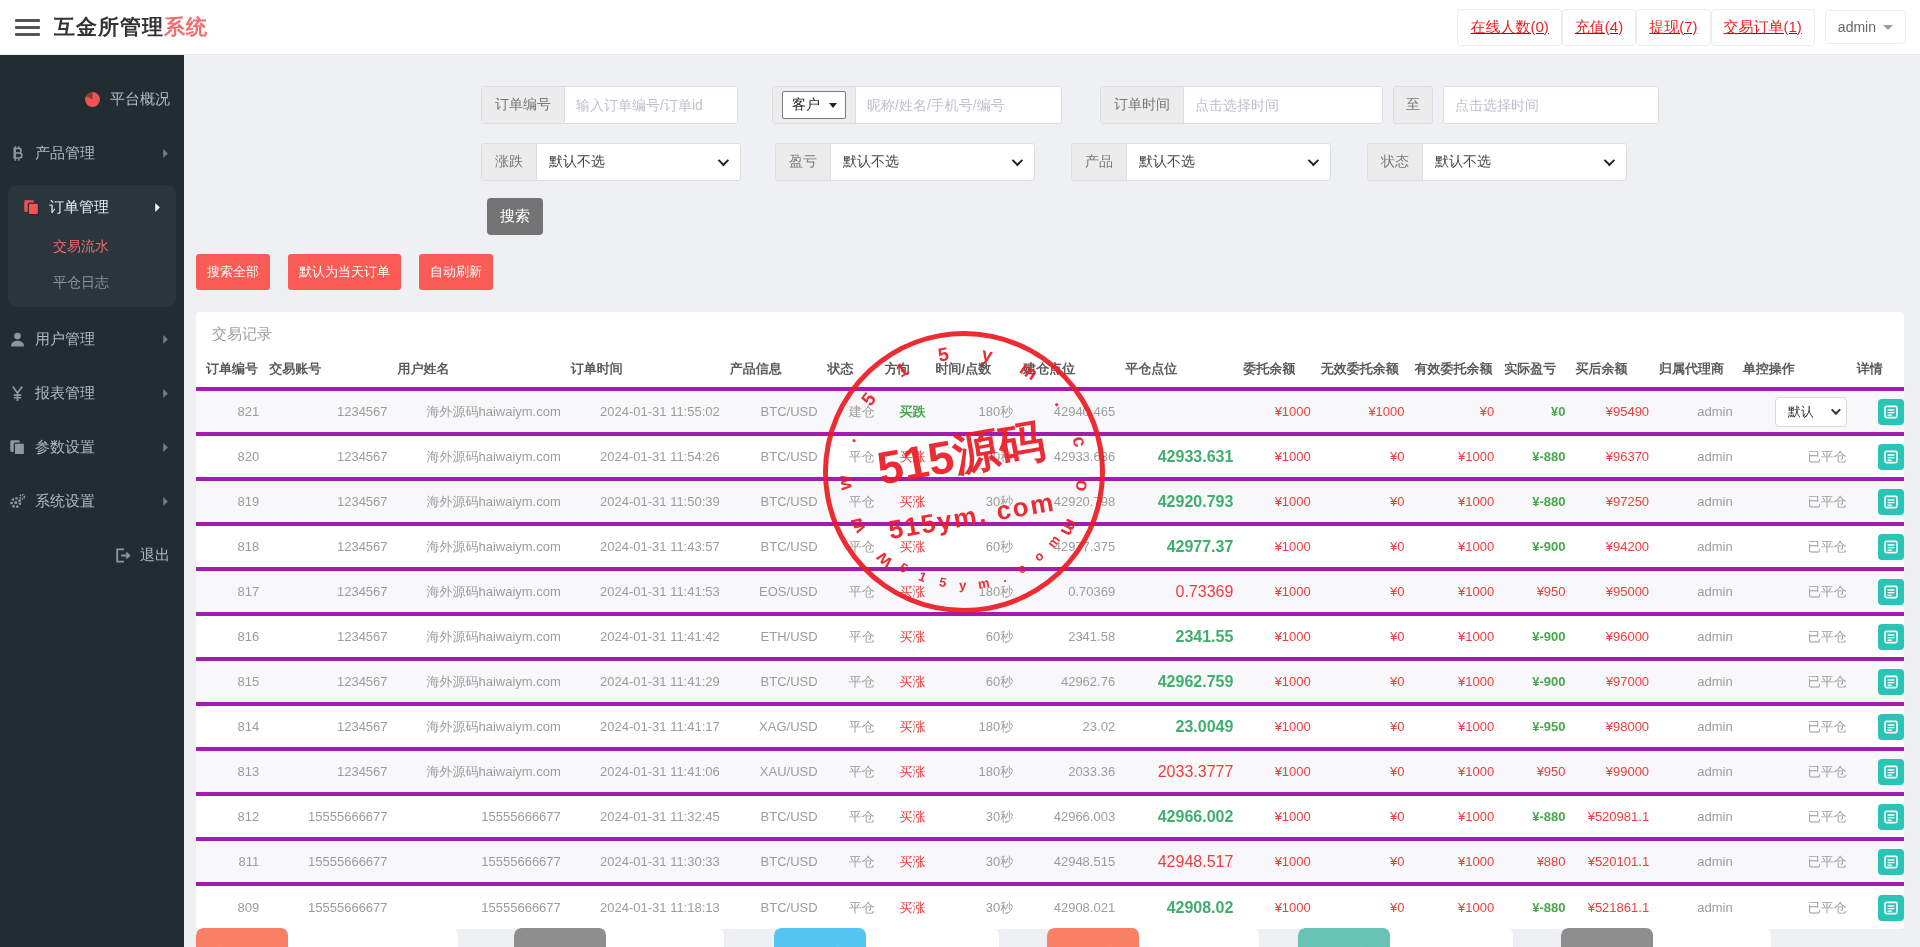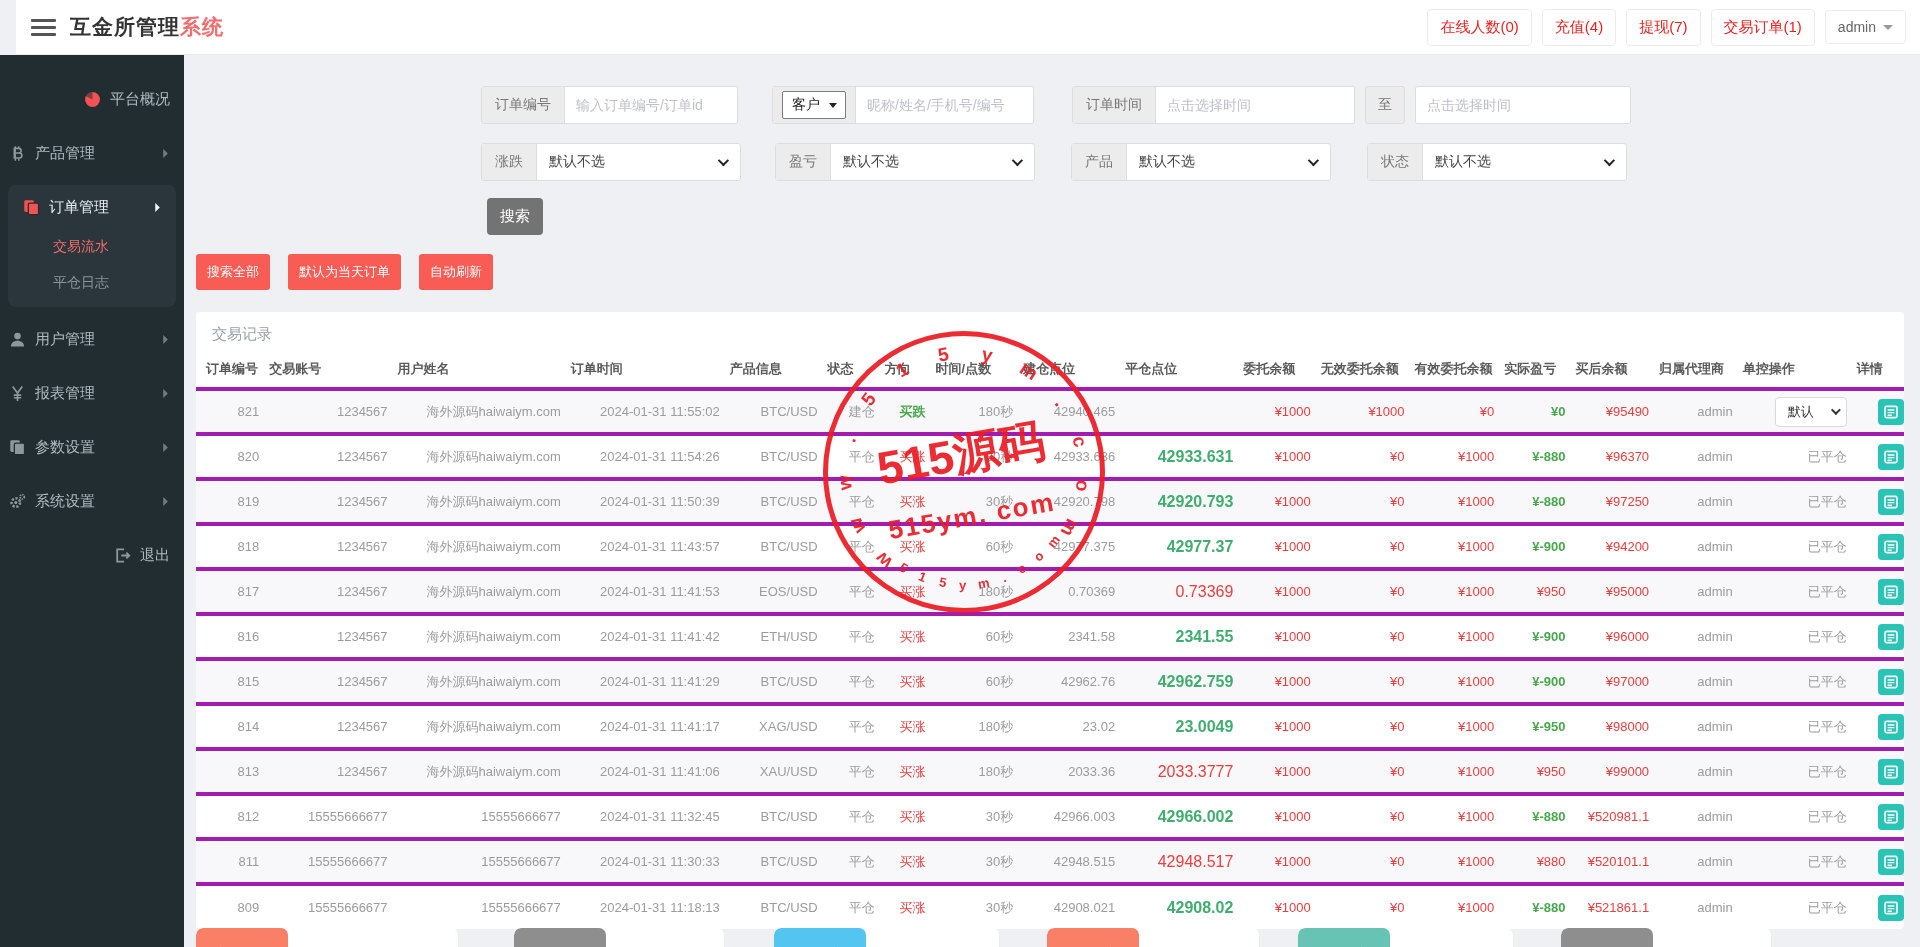--- a/index.html
+++ b/index.html
@@ -1,20 +1,20 @@
 <!DOCTYPE html>
 <html><head>
 <meta charset="utf-8">
 <style>
   * { margin:0; padding:0; box-sizing:border-box; }
   html,body { width:1920px; height:947px; overflow:hidden; }
   body { background:#eef0f4; font-family:"Liberation Sans","DejaVu Sans",sans-serif; position:relative; color:#333; }
 
   
-  .topbar { position:absolute; top:0; left:16px; right:0; height:55px; background:#fff; border-bottom:1px solid #e9e9e9; display:flex; align-items:center; z-index:60;justify-content:space-between; }
+  .topbar { position:absolute; top:0; left:0; right:0; height:55px; background:#fff; border-bottom:1px solid #e9e9e9; display:flex; align-items:center; z-index:60;justify-content:space-between; }
   .hamburger { width:54px; height:55px; display:flex; flex-direction:column; justify-content:center; align-items:center; gap:4px; cursor:pointer; }
   .hamburger i { display:block; width:25px; height:3px; background:#555; border-radius:1px; }
   .brand { font-size:21px; font-weight:bold; color:#333; letter-spacing:1px; }
   .brand .accent { color:#f56c6c; }
   .topbar-right { margin-left:auto; display:flex; align-items:center; gap:10px; margin-right:14px; }
   .badge-btn { border:1px solid #ececec; border-radius:4px; background:#fff; color:#f21d1d; font-size:15px; padding:8px 12px; cursor:pointer; white-space:nowrap; }
   .user-btn { border:1px solid #ececec; border-radius:4px; background:#fff; color:#666; font-size:14px; padding:8px 12px; display:flex; align-items:center; gap:7px; cursor:pointer; }
   .caret-down { width:0; height:0; border-left:5px solid transparent; border-right:5px solid transparent; border-top:5px solid #9b9b9b; }
 
   
@@ -86,21 +86,21 @@
 <div class="topbar">
   <div class="hamburger">
       <i></i>
       <i></i>
       <i></i>
     </div>
   <div class="brand">
     <span>互金所管理</span><span class="accent">系统</span>
   </div>
   <div class="topbar-right">
-    <span id="badges" style="display: flex; gap: 10px;">
+    <span id="badges" style="display: flex;  text-decoration: underline;">
         <button class="badge-btn">在线人数(0)</button>
         <button class="badge-btn">充值(4)</button>
         <button class="badge-btn">提现(7)</button>
         <button class="badge-btn">交易订单(1)</button>
       </span>
     <div class="user-btn">
       <span>admin</span>
       <span class="caret-down"></span>
     </div>
   </div>
@@ -223,21 +223,21 @@
         <span class="ilabel">订单编号</span>
         <input style="width: 172px;" placeholder="输入订单编号/订单id">
       </div>
       <div class="igroup" style="margin-right:38px">
         <span class="sel-chip-wrap">
           <span class="native-select">
             <span>客户</span>
             <span class="nv-caret"></span>
           </span>
         </span>
-        <input style="width: 177px;" placeholder="昵称/姓名/手机号/编号">
+        <input style="width: 205px;" placeholder="昵称/姓名/手机号/编号">
       </div>
       <div class="igroup">
         <span class="ilabel">订单时间</span>
         <input style="width: 198px;" placeholder="点击选择时间">
       </div>
       <span class="to-chip">至</span>
       <div class="igroup">
         <input style="width: 214px;" placeholder="点击选择时间">
       </div>
     </div>

